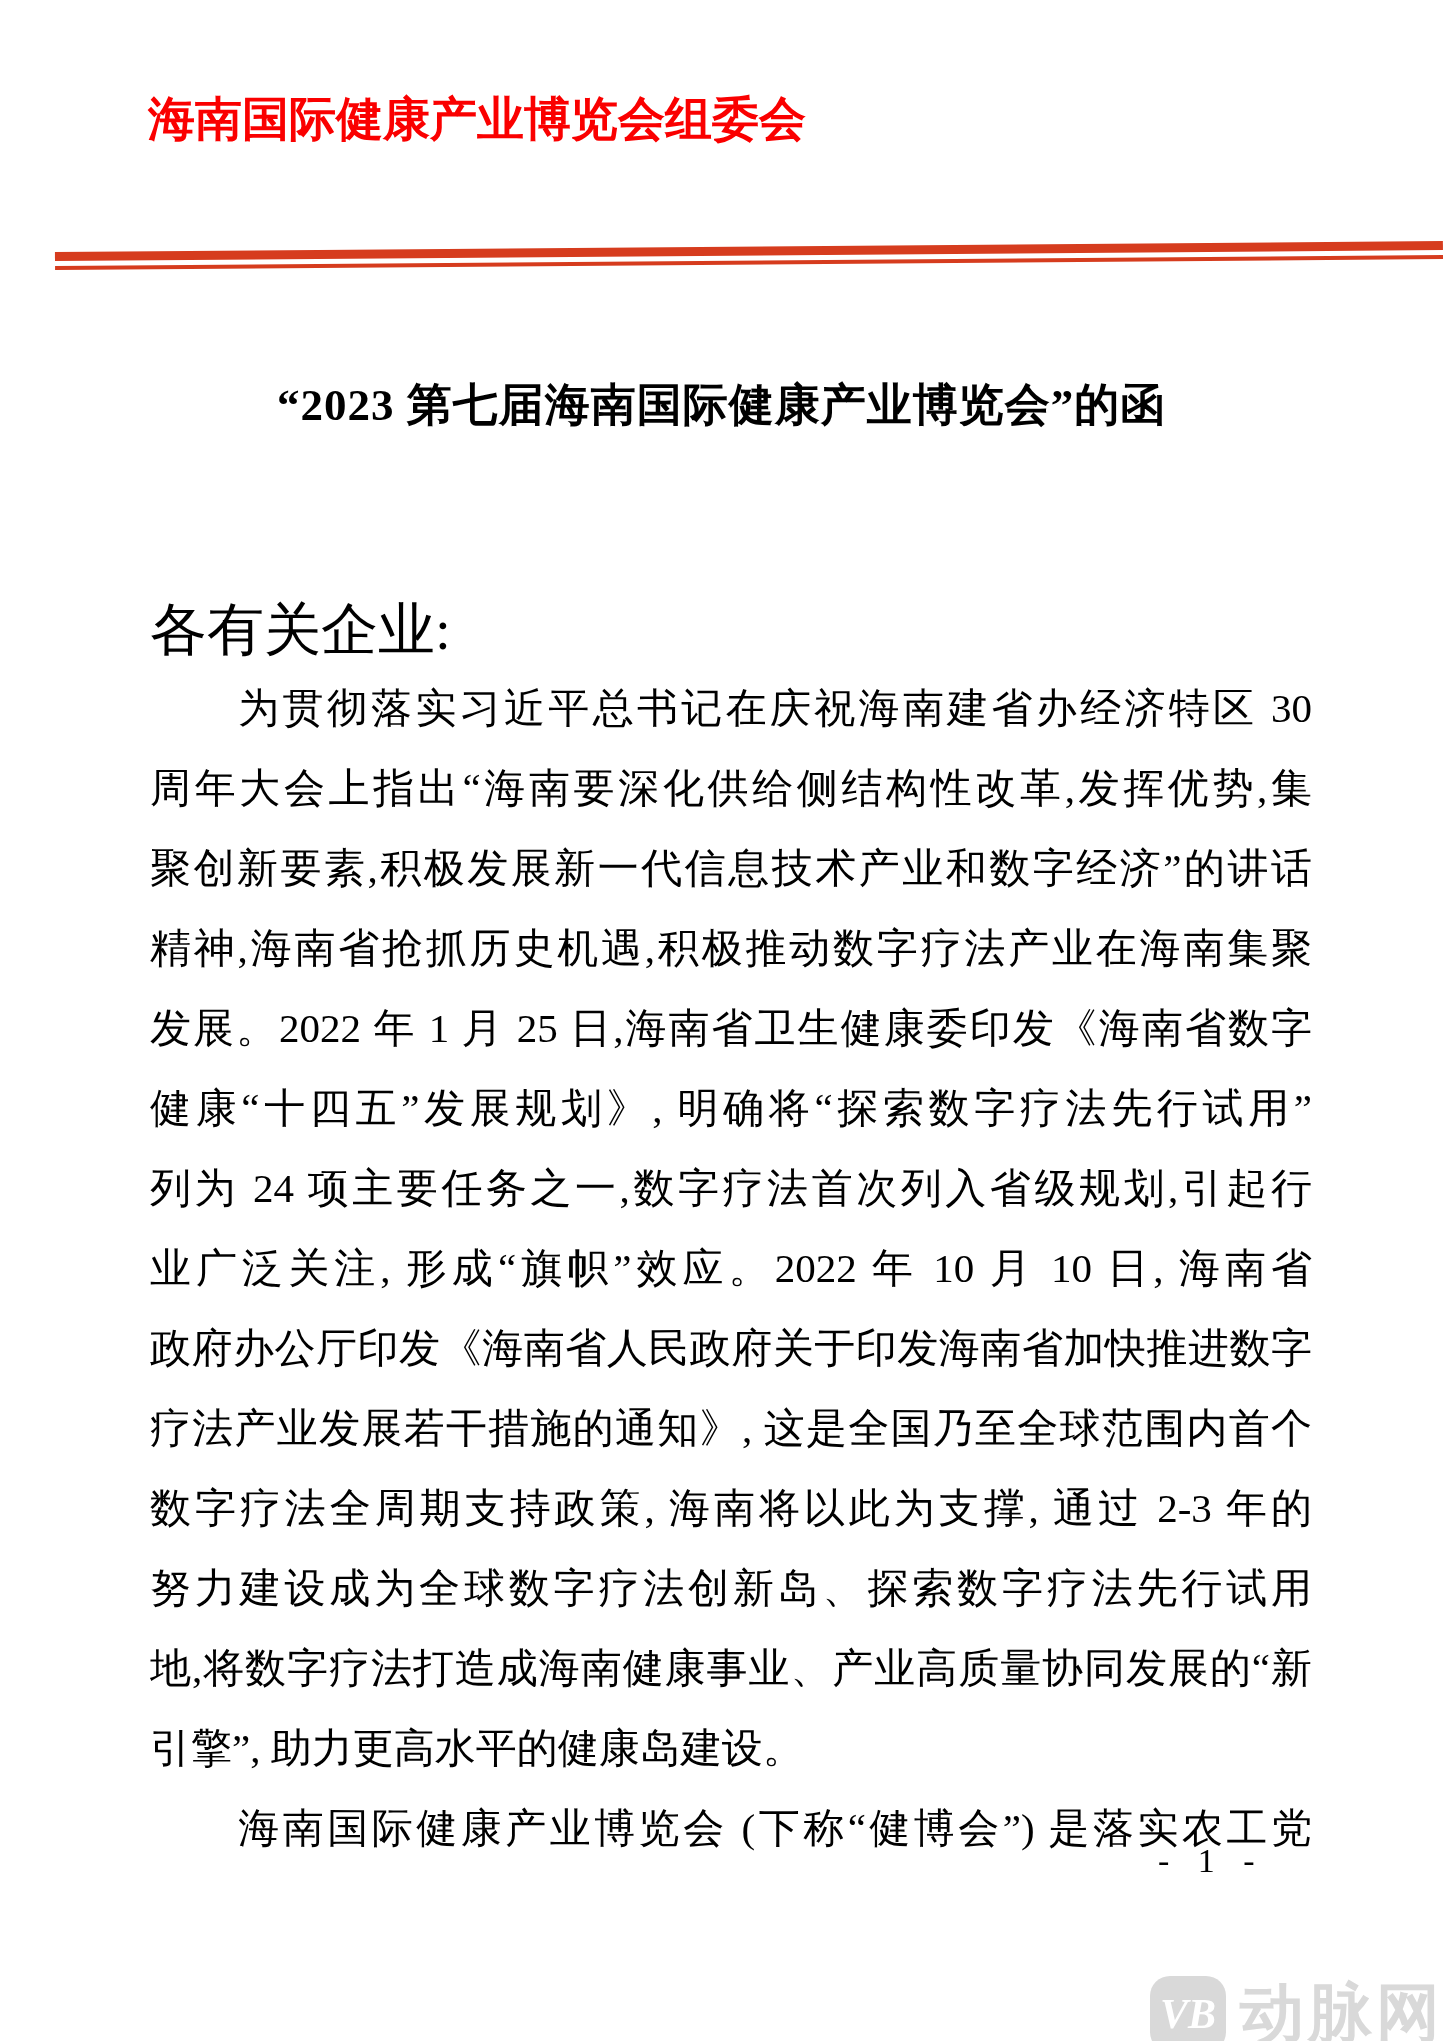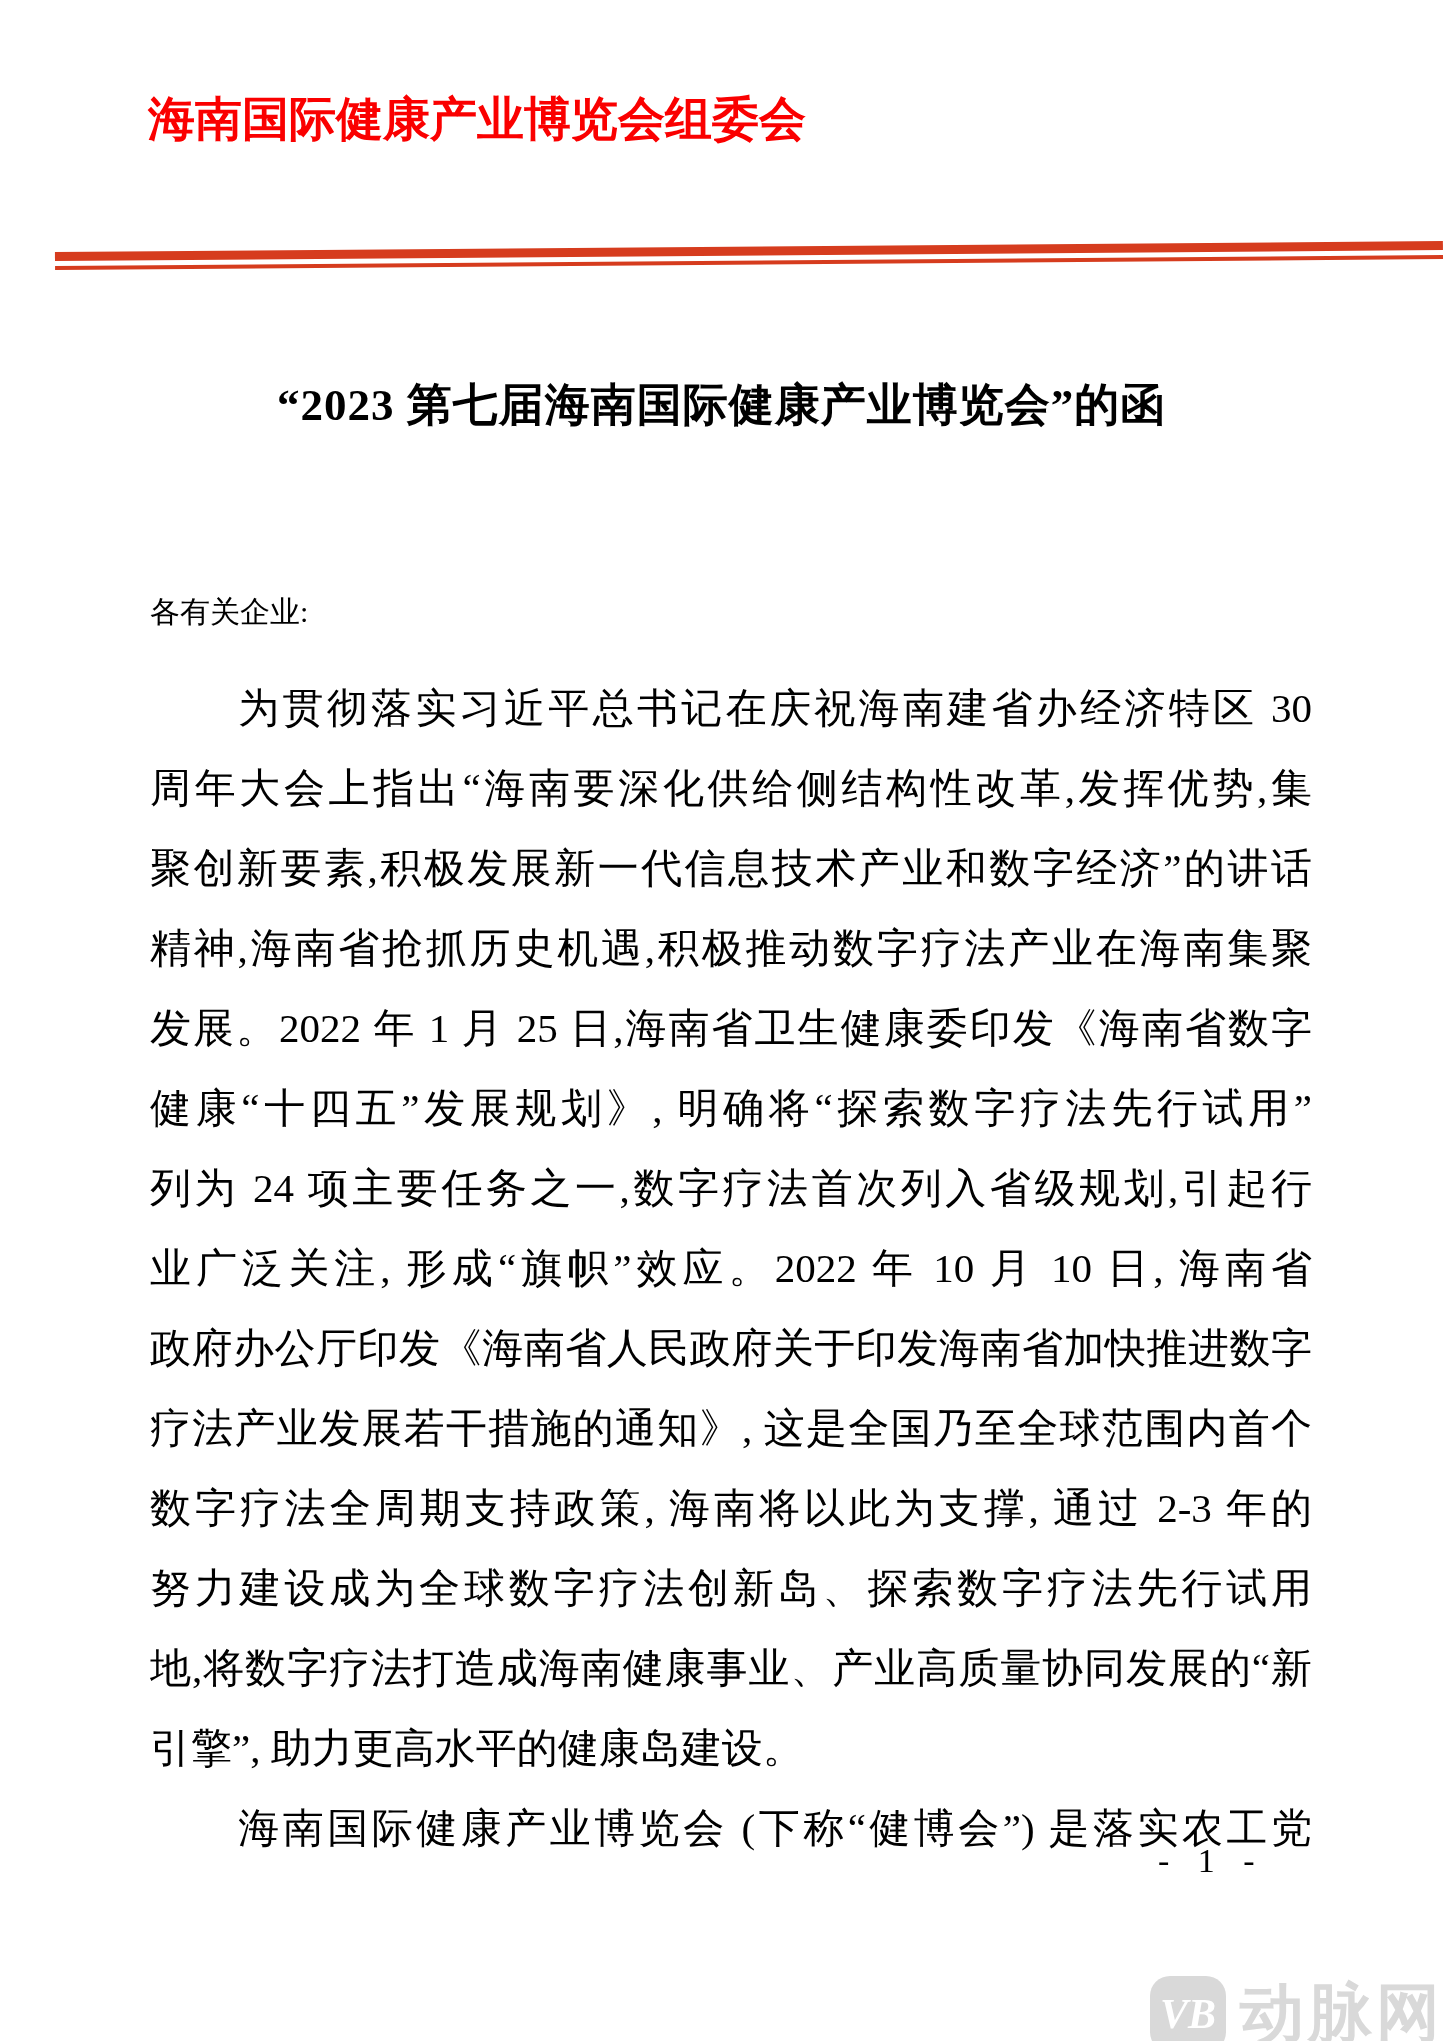--- a/index.html
+++ b/index.html
@@ -47,21 +47,21 @@
     font-weight: bold;
     line-height: 58px;
   }
   .doc-title .t1 { font-size: 46px; }
   .doc-title .t2 { font-size: 45px; letter-spacing: 1px; }
   
   .salutation {
     position: absolute;
     left: 150px;
     top: 592px;
-    font-size: 30px;
+    font-size: 57px;
     white-space: nowrap;
   }
   
   .doc-body {
     position: absolute;
     left: 150px;
     top: 668px;
     width: 1162px;
     font-size: 41px;
   }

